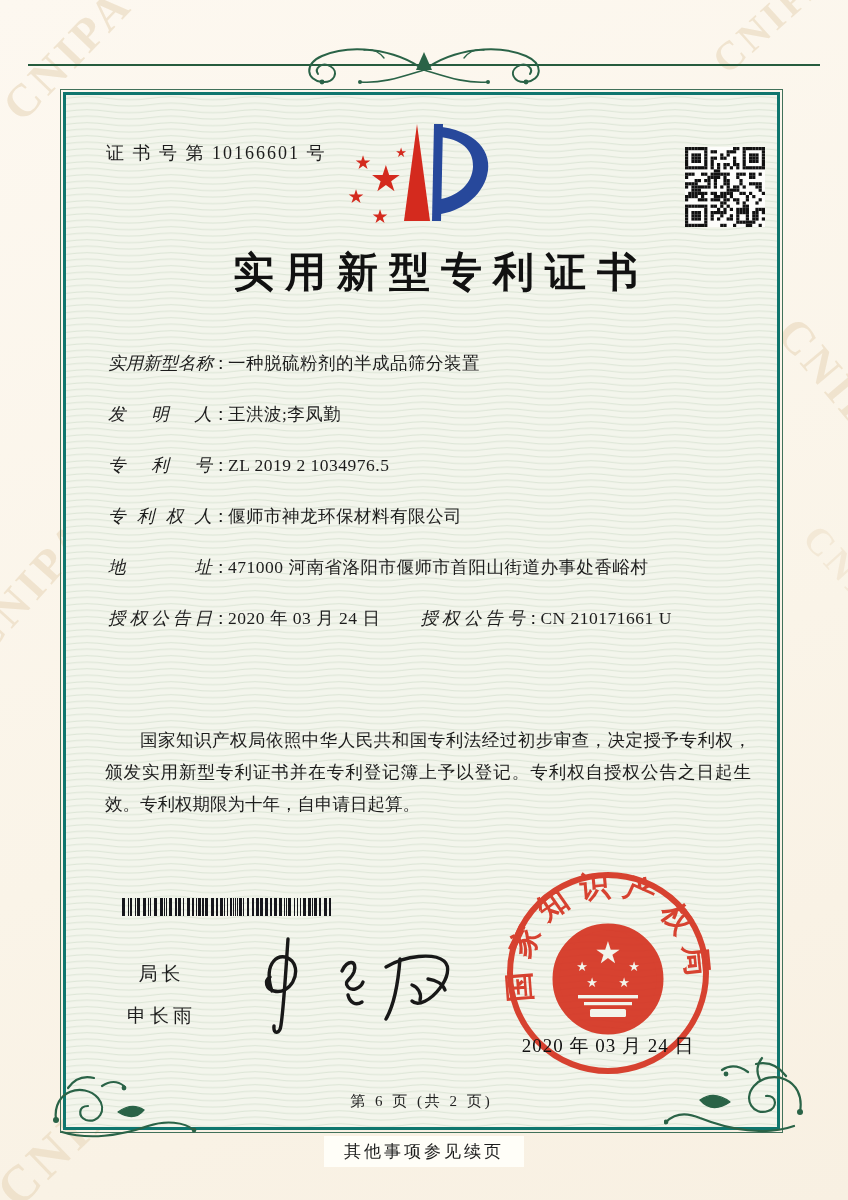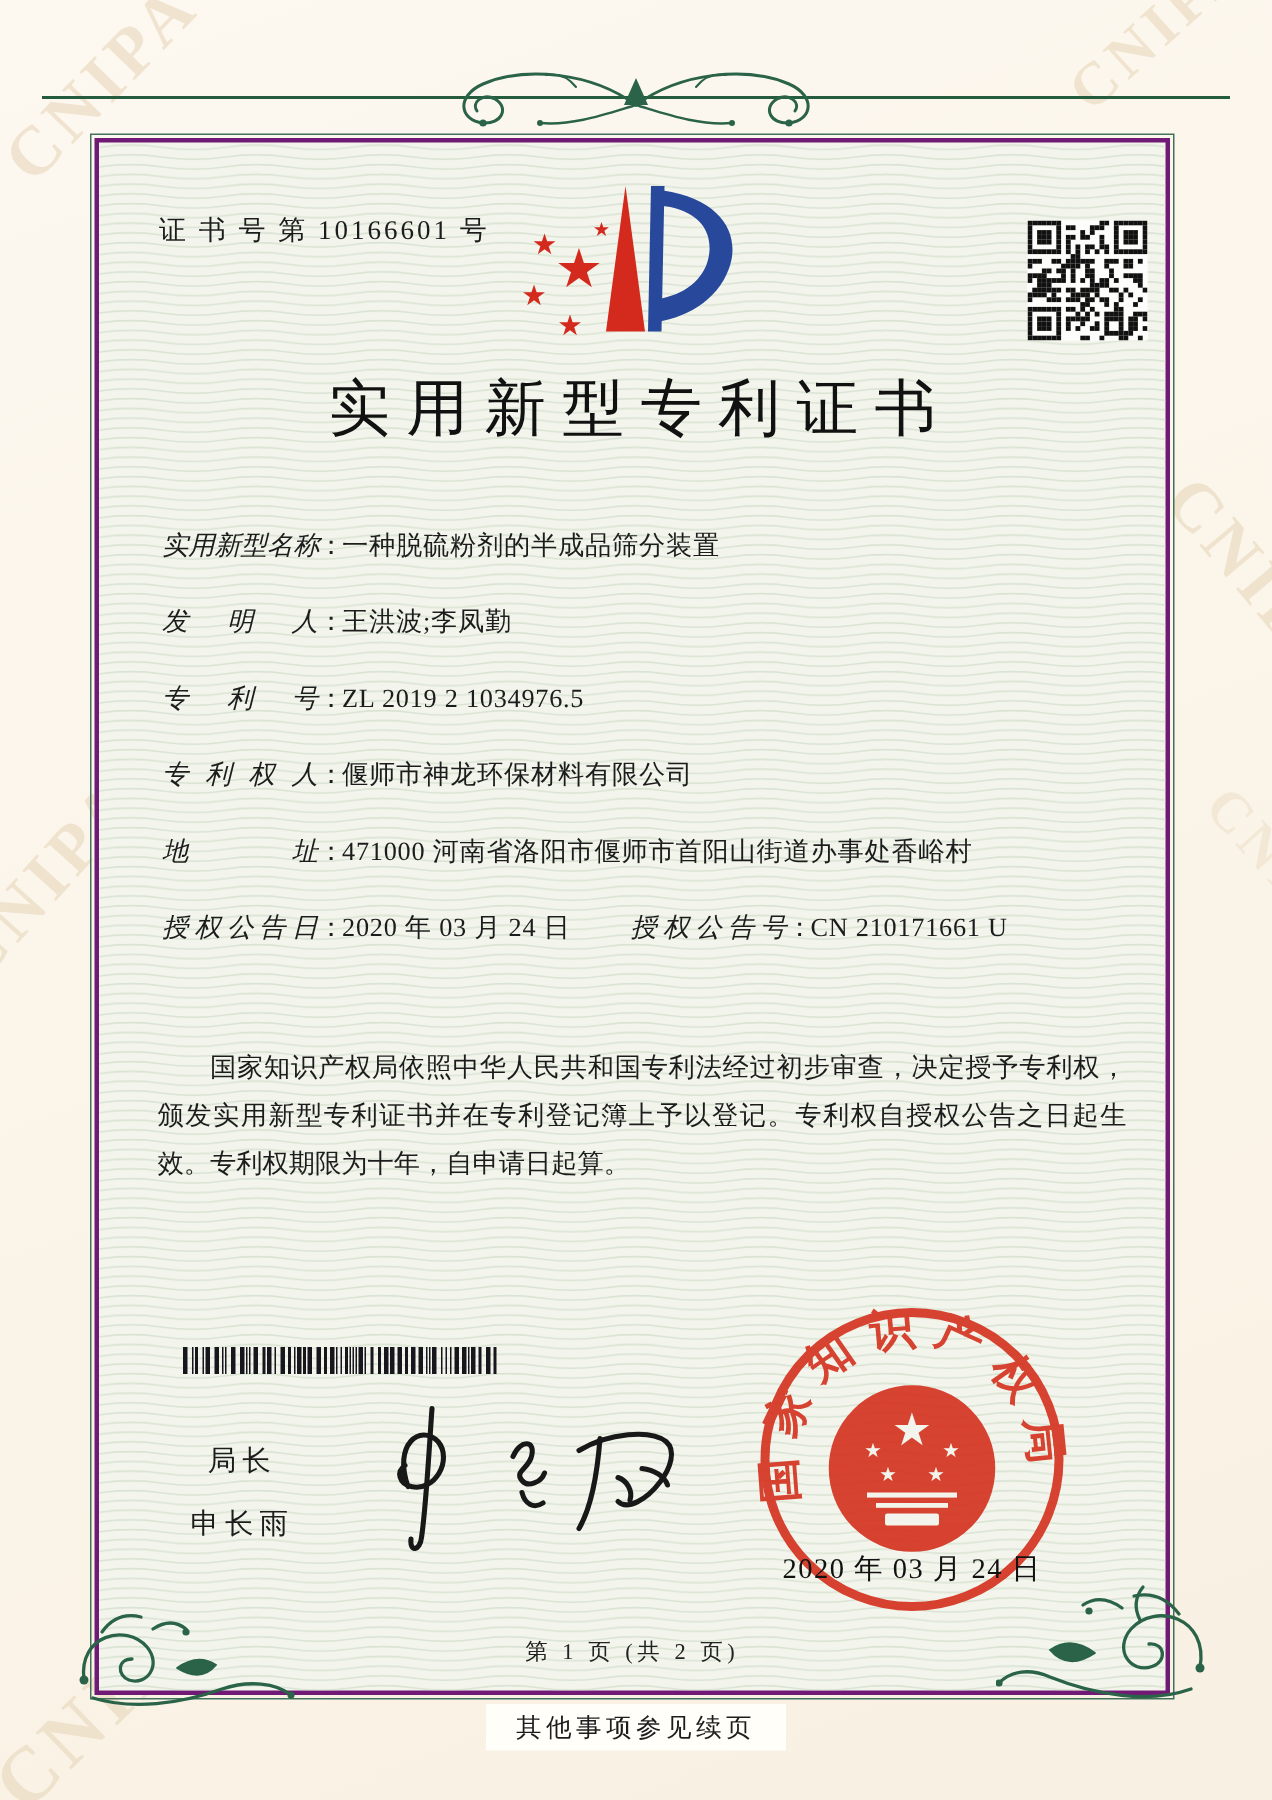--- a/index.html
+++ b/index.html
@@ -13,40 +13,40 @@
     position:absolute;font-family:"Liberation Serif",serif;font-weight:bold;
     font-size:46px;letter-spacing:4px;color:#e9d8bc;opacity:.6;white-space:nowrap;
     pointer-events:none;z-index:0;
   }
   
   .top-rule{position:absolute;left:28px;top:64px;width:792px;height:2px;background:#265c3e;z-index:1;}
   .top-flourish{position:absolute;left:264px;top:40px;z-index:2;}
   
   .frame{
     position:absolute;left:63px;top:92px;width:711px;height:1032px;
-    border:3px solid #701a75;outline:1px solid #41715a;outline-offset:2px;
+    border:3px solid #0f766e;outline:1px solid #41715a;outline-offset:2px;
     background:#f3f5ec;z-index:1;
   }
   .guilloche{position:absolute;left:0;top:0;width:100%;height:100%;}
   .frame-content{position:absolute;left:0;top:0;width:100%;height:100%;z-index:2;}
   .cert-no{position:absolute;left:40px;top:46px;font-size:18px;letter-spacing:2px;}
   .logo{position:absolute;left:50%;top:26px;transform:translateX(-50%);}
   .qr{position:absolute;right:12px;top:52px;width:80px;height:80px;background:#fdfdfb;}
   .title{
     position:absolute;left:0;top:150px;width:100%;text-align:center;
-    font-size:41px;font-weight:normal;letter-spacing:11px;text-indent:11px;color:#111;
+    font-size:41px;font-weight:bold;letter-spacing:11px;text-indent:11px;color:#111;padding-left:14px;
   }
   .fields{position:absolute;left:42px;top:256px;width:640px;font-size:17.5px;}
   .f-row{margin-bottom:33px;height:18px;white-space:nowrap;}
   .f-label{display:inline-block;width:104px;text-align:justify;text-align-last:justify;vertical-align:top;font-style:italic;}
   .f-colon{display:inline-block;width:16px;}
   .f-value{letter-spacing:.5px;font-family:Liberation Serif, serif;}
   .pair2{margin-left:40px;}
   .paras{
-    position:absolute;left:39px;top:600px;width:646px;
+    position:absolute;left:39px;top:629px;width:646px;
     font-size:17.5px;line-height:32px;text-align:justify;
   }
   .paras p{margin:0;text-indent:2em;}
   .barcode{position:absolute;left:56px;top:803px;}
   .director{position:absolute;left:61px;top:866px;font-size:19px;letter-spacing:4px;text-align:center;}
   .director div{margin-bottom:16px;}
   .signature{position:absolute;left:170px;top:838px;}
   .stamp{position:absolute;left:436px;top:772px;width:212px;height:212px;}
   .stamp-date{
     position:absolute;left:426px;top:938px;width:232px;text-align:center;
@@ -547,21 +547,21 @@
           <g fill="#f3f5ec">
             <rect x="76" y="128" width="60" height="3.4"></rect>
             <rect x="82" y="135" width="48" height="3.2"></rect>
             <rect x="88" y="142" width="36" height="8" rx="1.5"></rect>
           </g>
         </g>
       </g>
     </svg>
     <div class="stamp-date">2020 年 03 月 24 日</div>
 
-    <div class="page-footer">第 1 页 (共 2 页)</div>
+    <div class="page-footer">第 6 页 (共 2 页)</div>
   </div>
 </div>
 
 <svg class="corner bl" width="150" height="75" viewBox="0 0 150 75">
   <g fill="none" stroke="#2a6347" stroke-width="2.2" stroke-linecap="round">
     <path d="M8,52 C4,22 36,14 50,30 C60,42 50,56 38,52 C30,49 30,38 40,38"></path>
     <path d="M14,64 C40,72 72,68 100,58 C118,52 136,54 146,62"></path>
     <path d="M20,20 q10,-14 26,-10 M54,18 q12,-8 22,0"></path>
     <path d="M70,44 q14,-10 26,-2 q-10,12 -26,2" fill="#2a6347" stroke-width="1.2"></path>
   </g>

